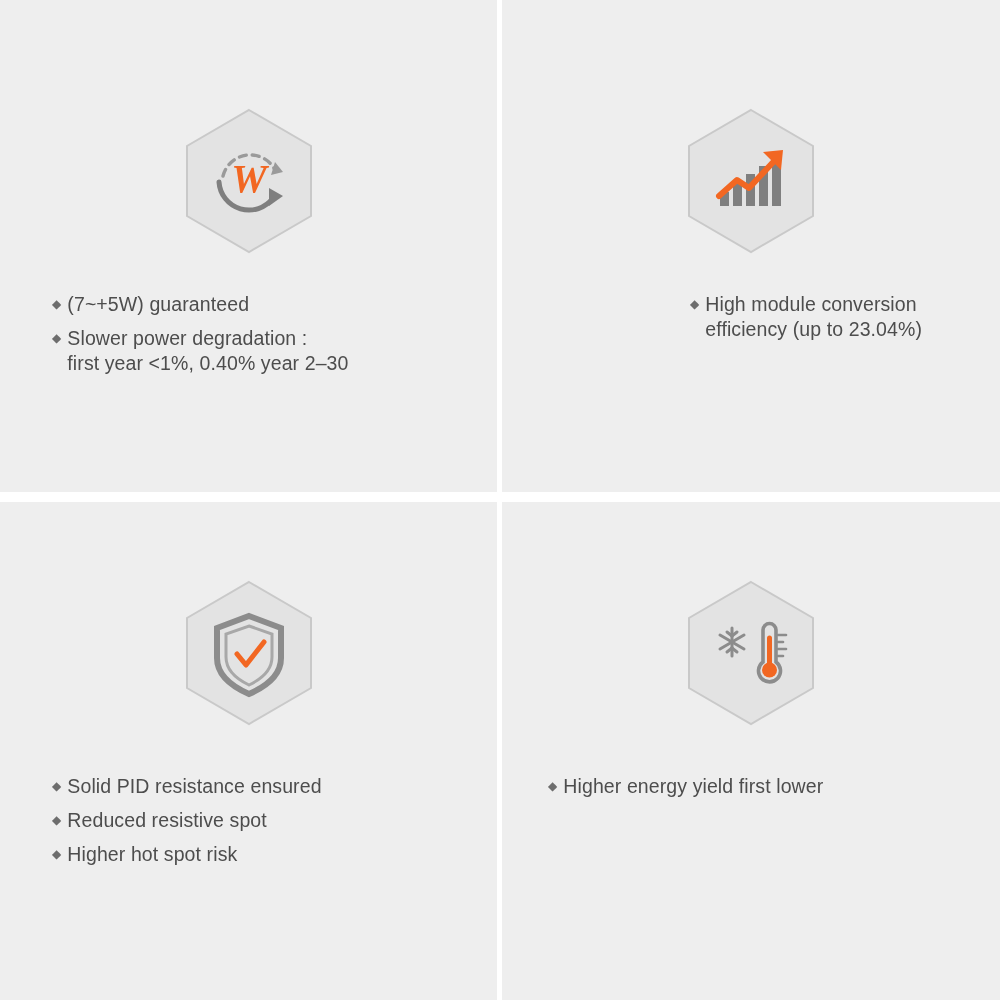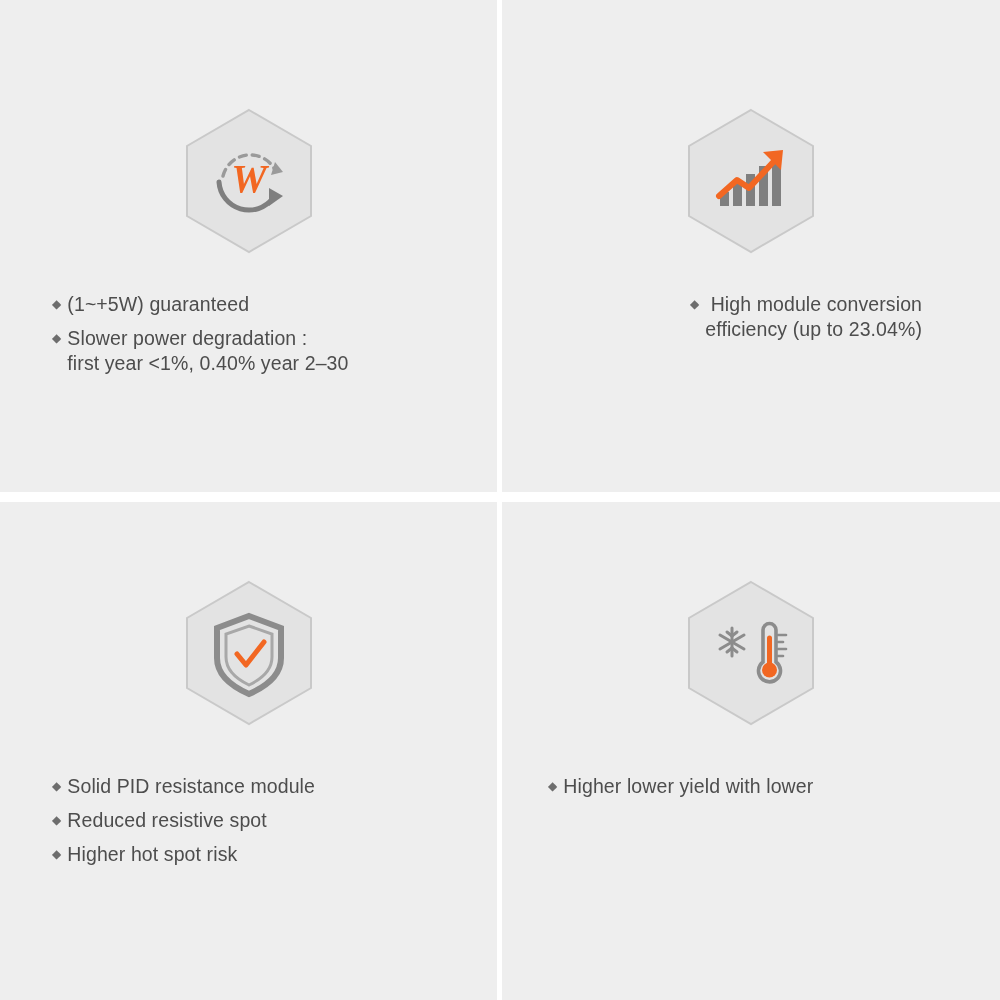--- a/index.html
+++ b/index.html
@@ -91,21 +91,21 @@
   .bullet .dot {
     color: #6d6d6d;
     font-size: 12px;
     line-height: 25px;
     margin-right: 6px;
     flex: 0 0 auto;
   }
   .bullet .btxt {
     white-space: pre-line;
   }
-  .r1c2 .bullet .btxt { text-align: right; }
+  .r1c2 .bullet .btxt { text-align: left; }
 </style>
 </head>
 <body>
 
 <div class="grid">
 
   <div class="cell r1 r1c1">
     <div class="cell-inner">
       <div class="hex-wrap">
         <svg class="hex" viewBox="0 0 132 146">
@@ -119,21 +119,21 @@
 
           <path d="M 36 74 A 30 30 0 0 0 90 90" fill="none" stroke="#7f7f7f" stroke-width="5" stroke-linecap="round"></path>
           <polygon points="86,80 100,88 86,98" fill="#7f7f7f"></polygon>
 
           <text x="66" y="84" font-family="Liberation Serif, serif" font-style="italic" font-weight="bold" font-size="40" fill="#f26722" text-anchor="middle">W</text>
         </svg>
       </div>
       <div class="bullets">
         <div class="bullet">
           <span class="dot">◆</span>
-          <span class="btxt">(1~+5W) guaranteed</span>
+          <span class="btxt">(7~+5W) guaranteed</span>
         </div>
         <div class="bullet">
           <span class="dot">◆</span>
           <span class="btxt">Slower power degradation :
 first year &lt;1%, 0.40% year 2–30</span>
         </div>
       </div>
     </div>
   </div>
 
@@ -177,21 +177,21 @@
         </svg>
         <svg class="icon-layer" viewBox="0 0 132 146">
           <path d="M 66 36 L 98 48 L 98 78 Q 98 100 66 114 Q 34 100 34 78 L 34 48 Z" fill="none" stroke="#8c8c8c" stroke-width="6"></path>
           <path d="M 66 46 L 89 54 L 89 77 Q 89 94 66 105 Q 43 94 43 77 L 43 54 Z" fill="none" stroke="#a8a8a8" stroke-width="3"></path>
           <path d="M 54 74 L 63 85 L 81 62" fill="none" stroke="#f26722" stroke-width="5" stroke-linecap="round" stroke-linejoin="round"></path>
         </svg>
       </div>
       <div class="bullets">
         <div class="bullet">
           <span class="dot">◆</span>
-          <span class="btxt">Solid PID resistance module</span>
+          <span class="btxt">Solid PID resistance ensured</span>
         </div>
         <div class="bullet">
           <span class="dot">◆</span>
           <span class="btxt">Reduced resistive spot</span>
         </div>
         <div class="bullet">
           <span class="dot">◆</span>
           <span class="btxt">Higher hot spot risk</span>
         </div>
       </div>
@@ -225,19 +225,19 @@
             <line x1="93" y1="55" x2="101" y2="55"></line>
             <line x1="93" y1="62" x2="98" y2="62"></line>
             <line x1="93" y1="69" x2="101" y2="69"></line>
             <line x1="93" y1="76" x2="98" y2="76"></line>
           </g>
         </svg>
       </div>
       <div class="bullets">
         <div class="bullet">
           <span class="dot">◆</span>
-          <span class="btxt">Higher lower yield with lower</span>
+          <span class="btxt">Higher energy yield first lower</span>
         </div>
       </div>
     </div>
   </div>
 
 </div>
 
 </body></html>

